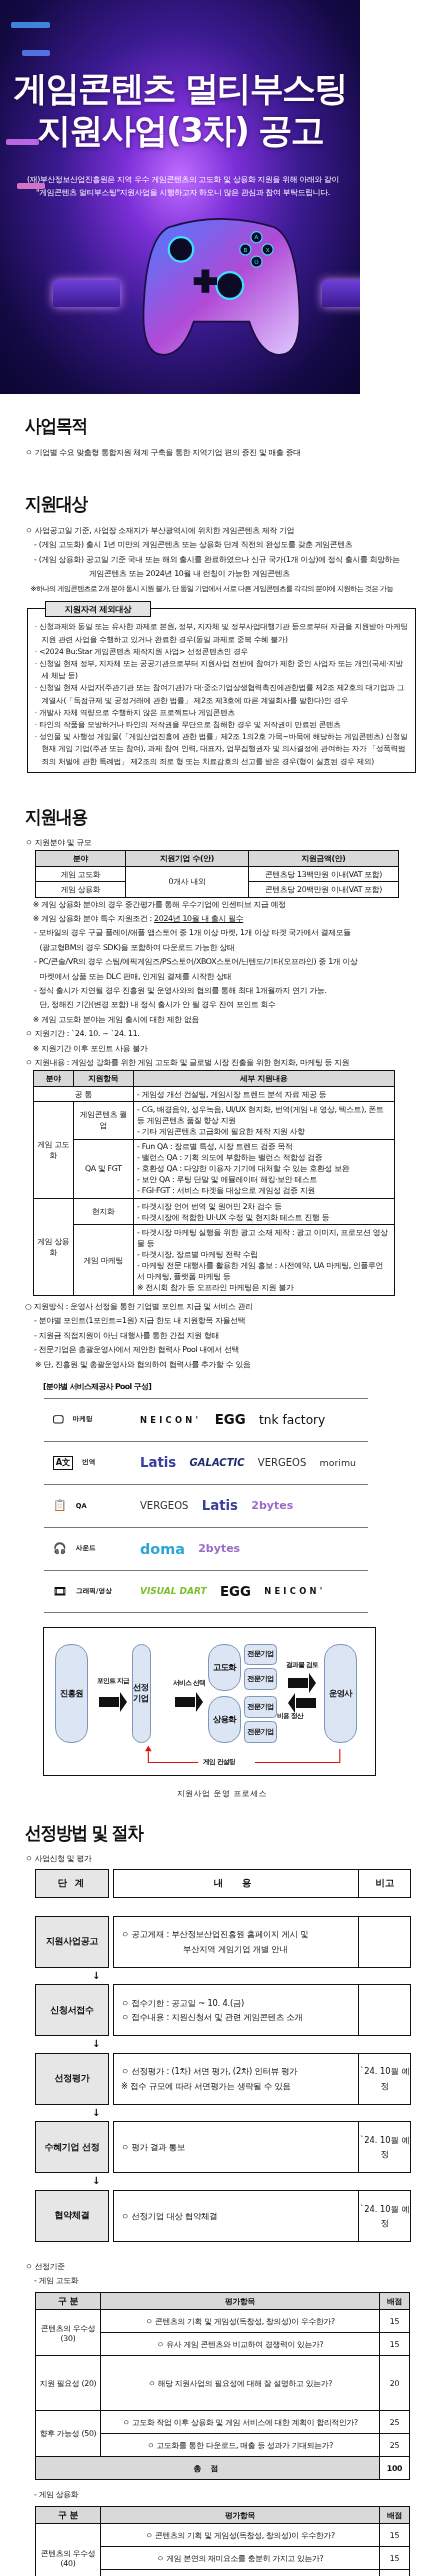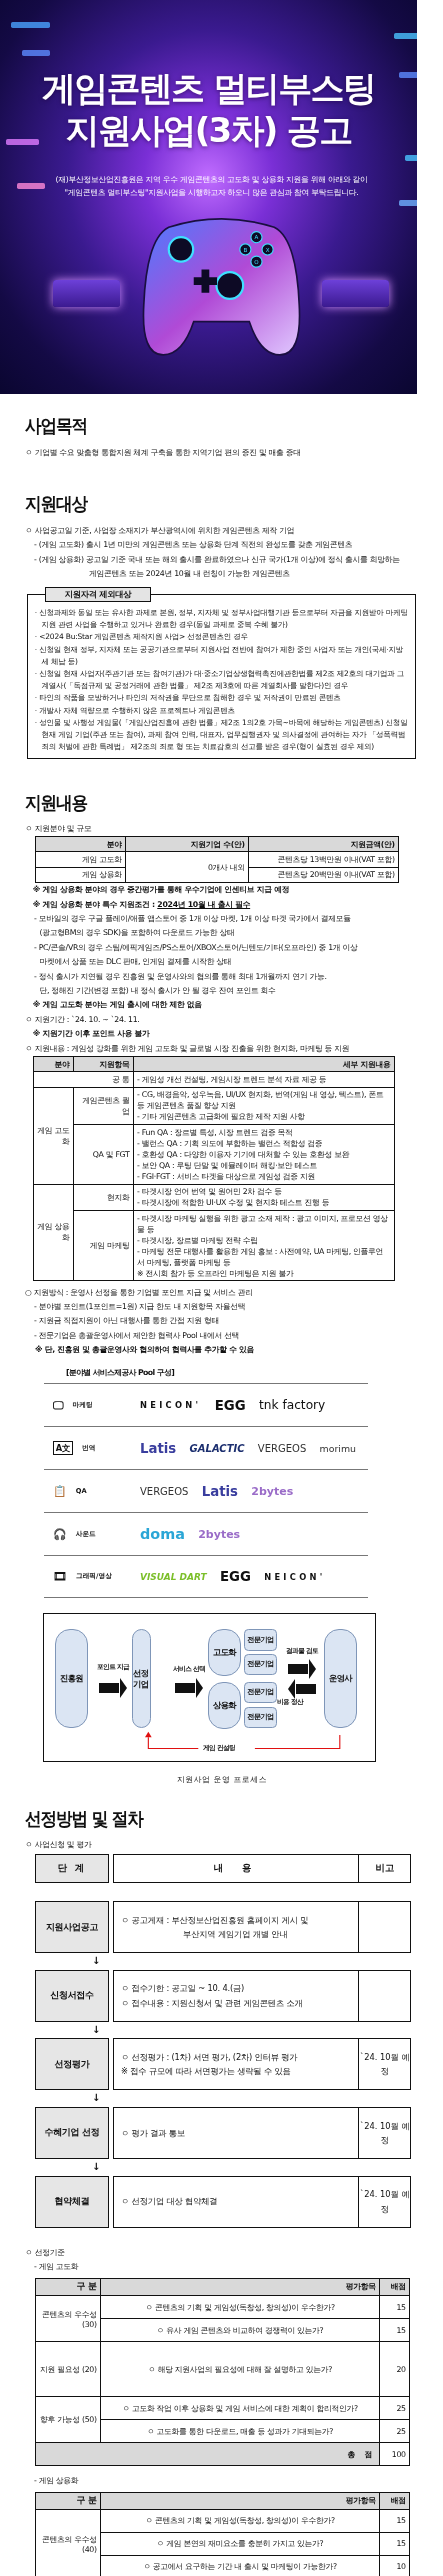--- a/index.html
+++ b/index.html
@@ -1,43 +1,43 @@
 <!DOCTYPE html>
 <html style="font-size:9px"><head>
 <meta charset="utf-8">
 <style>
   * { box-sizing: border-box; margin: 0; padding: 0; }
   body { width: 444px; background: #ffffff; font-family: "DejaVu Sans", sans-serif; color: #111; }
-  .hero { position: relative; width: 417px; height: 394px; overflow: hidden;
+  .hero { position: relative; width: 360px; height: 394px; overflow: hidden;
     background: radial-gradient(ellipse at 50% 45%, #c06cff 0%, #7a2fd6 22%, #3a1a8f 48%, #140a45 80%, #0a0630 100%); }
   .hero .stripe { position: absolute; height: 5.5px; border-radius: 1.7px; opacity: .8; }
   .hero-title { position: absolute; left: 0; right: 0; top: 67px; text-align: center; color: #fff;
     font-family: "DejaVu Sans", sans-serif; font-weight: bold; font-size: 34px; line-height: 42px; letter-spacing: -1.7px;
     text-shadow: 0 1.1px 4.4px rgba(30,0,60,.6); }
   .hero-sub { position: absolute; left: 6px; right: 0; top: 173px; text-align: center; color: #fff;
     font-size: 7.8px; line-height: 13.3px; letter-spacing: -0.3px; }
   .pad { position: absolute; left: 141px; top: 205px; width: 161px; height: 161px; }
   .platform { position: absolute; top: 280px; width: 67px; height: 27px; border-radius: 3.3px;
     background: linear-gradient(#6d40d9,#3b1a90); box-shadow: 0 0 10px #d28cff; }
   .section { padding: 0 25px; }
   .sec-title { font-family: "DejaVu Sans", sans-serif; font-weight: bold; font-size: 16.6px; letter-spacing: -1.1px;
     margin: 0 0 7.8px 0; transform: scaleY(1.1); transform-origin: left; }
   .bullet { font-size: 7.8px; line-height: 14.4px; letter-spacing: -0.3px; }
   .sub { padding-left: 9px; }
   .sub2 { padding-left: 64px; }
-  .note { padding-left: 7.8px; font-weight: bold; }
+  .note { padding-left: 7.8px; }
   .excl-box { position: relative; border: 1.1px solid #111; margin: 12.2px 3.3px 0 2.2px; padding: 12.2px 5.5px 4.4px 5.5px; }
   .excl-label { position: absolute; top: -7.8px; left: 16.6px; background: #e4e4e4; border: 1.1px solid #111;
     font-size: 8.3px; font-weight: bold; padding: 1.1px 19px; letter-spacing: -0.3px; }
   .excl-item { font-size: 7.5px; line-height: 12.2px; letter-spacing: -0.2px; padding-left: 7.8px; text-indent: -6.7px; }
   table { border-collapse: collapse; }
   .tbl th { background: #d9d9d9; font-weight: bold; }
   .tbl th, .tbl td { border: 0.6px solid #111; font-size: 7.8px; padding: 1.7px 3.3px; letter-spacing: -0.3px; }
   .tbl { border: 1.1px solid #111; }
-  .c { text-align: right; }
+  .c { text-align: center; }
   .detail td { line-height: 11px; }
   .pool-title { font-weight: bold; font-size: 7.8px; margin: 9px 0 5.5px 32px; letter-spacing: -0.6px; }
   .pool { margin-left: 44px; width: 324px; }
   .pool-row { display: flex; align-items: center; height: 43px; border-top: 1.1px solid #777; }
   .pool-row:last-child { border-bottom: 1.1px solid #777; }
   .pool-cat { width: 69px; display: flex; align-items: center; gap: 9px; padding-left: 9px; font-weight: bold; font-size: 6.7px; }
   .pool-logos { flex: 1; display: flex; align-items: center; gap: 13.3px; padding-left: 11px; border-left: 16.6px solid #fff; }
   .logo { font-weight: bold; white-space: nowrap; }
   .flow { margin: 14.4px 0 0 38px; width: 333px; height: 149px; border: 1.1px solid #111; position: relative; }
   .node { position: absolute; background: #dbe5f3; border: 0.6px solid #7f96b8; border-radius: 15px;
@@ -106,28 +106,29 @@
   <div class="sec-title">사업목적</div>
   <div class="bullet">ㅇ 기업별 수요 맞춤형 통합지원 체계 구축을 통한 지역기업 편의 증진 및 매출 증대</div>
 </div>
 
 <div class="section" style="padding-top:34px">
   <div class="sec-title">지원대상</div>
   <div class="bullet">ㅇ 사업공고일 기준, 사업장 소재지가 부산광역시에 위치한 게임콘텐츠 제작 기업</div>
   <div class="bullet sub">- (게임 고도화) 출시 1년 미만의 게임콘텐츠 또는 상용화 단계 직전의 완성도를 갖춘 게임콘텐츠</div>
   <div class="bullet sub">- (게임 상용화) 공고일 기준 국내 또는 해외 출시를 완료하였으나 신규 국가(1개 이상)에 정식 출시를 희망하는</div>
   <div class="bullet sub2">게임콘텐츠 또는 2024년 10월 내 런칭이 가능한 게임콘텐츠</div>
+  <div class="bullet" style="font-size:7.2px;padding-left:5.5px;letter-spacing:-0.6px">※하나의 게임콘텐츠로 2개 분야 동시 지원 불가, 단 동일 기업에서 서로 다른 게임콘텐츠를 각각의 분야에 지원하는 것은 가능</div>
   <div class="excl-box">
     <div class="excl-label">지원자격 제외대상</div>
     <div class="excl-item">· 신청과제와 동일 또는 유사한 과제로 본원, 정부, 지자체 및 정부사업대행기관 등으로부터 자금을 지원받아 마케팅 지원 관련 사업을 수행하고 있거나 완료한 경우(동일 과제로 중복 수혜 불가)</div>
     <div class="excl-item">· &lt;2024 Bu:Star 게임콘텐츠 제작지원 사업&gt; 선정콘텐츠인 경우</div>
     <div class="excl-item">· 신청일 현재 정부, 지자체 또는 공공기관으로부터 지원사업 전반에 참여가 제한 중인 사업자 또는 개인(국세·지방세 체납 등)</div>
     <div class="excl-item">· 신청일 현재 사업자(주관기관 또는 참여기관)가 대·중소기업상생협력촉진에관한법률 제2조 제2호의 대기업과 그 계열사(「독점규제 및 공정거래에 관한 법률」 제2조 제3호에 따른 계열회사를 말한다)인 경우</div>
+    <div class="excl-item">· 개발사 자체 역량으로 수행하지 않은 프로젝트나 게임콘텐츠</div>
     <div class="excl-item">· 타인의 작품을 모방하거나 타인의 저작권을 무단으로 침해한 경우 및 저작권이 만료된 콘텐츠</div>
-    <div class="excl-item">· 개발사 자체 역량으로 수행하지 않은 프로젝트나 게임콘텐츠</div>
     <div class="excl-item">· 성인물 및 사행성 게임물(「게임산업진흥에 관한 법률」제2조 1의2호 가목~바목에 해당하는 게임콘텐츠) 신청일 현재 게임 기업(주관 또는 참여), 과제 참여 인력, 대표자, 업무집행권자 및 의사결정에 관여하는 자가 「성폭력범죄의 처벌에 관한 특례법」 제2조의 죄로 형 또는 치료감호의 선고를 받은 경우(형이 실효된 경우 제외)</div>
   </div>
 </div>
 
 <div class="section" style="padding-top:33px">
   <div class="sec-title">지원내용</div>
   <div class="bullet">ㅇ 지원분야 및 규모</div>
   <table class="tbl" style="margin-left:10px;width:364px">
     <tbody>
         <tr>
@@ -211,21 +212,21 @@
     </table>
 
   <div class="bullet" style="margin-top:4.4px">○ 지원방식 : 운영사 선정을 통한 기업별 포인트 지급 및 서비스 관리</div>
   <div class="bullet sub">- 분야별 포인트(1포인트=1원) 지급 한도 내 지원항목 자율선택</div>
   <div class="bullet sub">- 지원금 직접지원이 아닌 대행사를 통한 간접 지원 형태</div>
   <div class="bullet sub">- 전문기업은 총괄운영사에서 제안한 협력사 Pool 내에서 선택</div>
   <div class="bullet note" style="padding-left:10px">※ 단, 진흥원 및 총괄운영사와 협의하여 협력사를 추가할 수 있음</div>
 </div>
 
 <div>
-  <div class="pool-title" style="margin-left:66px">[분야별 서비스제공사 Pool 구성]</div>
+  <div class="pool-title" style="margin-left:43px">[분야별 서비스제공사 Pool 구성]</div>
   <div class="pool">
     <div class="pool-row">
       <div class="pool-cat">
         <span style="font-size:11px">🖵</span>
         <span>마케팅</span>
       </div>
       <div class="pool-logos">
         <span class="logo" style="letter-spacing:3.3px;font-size:8.3px">NEICON'</span>
         <span class="logo" style="font-size:13.3px">EGG</span>
         <span class="logo" style="font-size:12.2px;font-weight:normal">tnk factory</span>
@@ -384,21 +385,21 @@
       <td class="c" rowspan="2">향후 가능성 (50)</td>
       <td class="item">ㅇ 고도화 작업 이후 상용화 및 게임 서비스에 대한 계획이 합리적인가?</td>
       <td class="c">25</td>
     </tr>
     <tr>
       <td class="item">ㅇ 고도화를 통한 다운로드, 매출 등 성과가 기대되는가?</td>
       <td class="c">25</td>
     </tr>
     <tr class="total">
       <td class="c" colspan="2" style="letter-spacing:3.3px">총 점</td>
-      <td class="c" style="background:#fff;font-weight:normal">100</td>
+      <td class="c" style="background:#fff;font-weight:bold">100</td>
     </tr>
   </tbody>
     </table>
 
   <div class="bullet sub" style="margin-top:7.8px">- 게임 상용화</div>
   <table class="tbl eval" style="margin-left:10px;width:375px;margin-top:3.3px">
     <tbody>
         <tr>
       <th class="c" style="width:65px;font-size:9px">구 분</th>
       <th class="c">평가항목</th>

